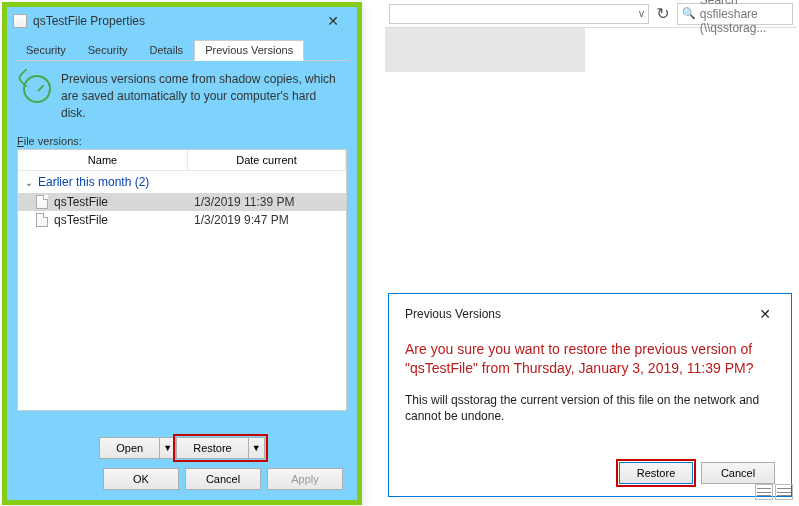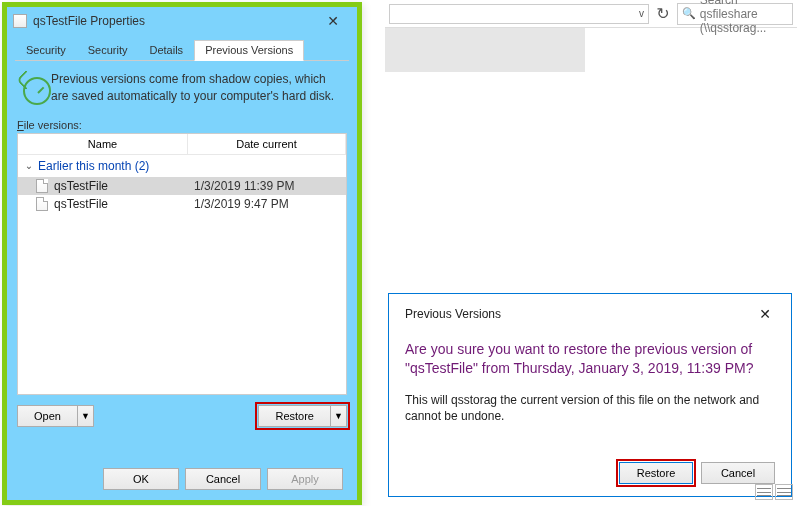--- a/index.html
+++ b/index.html
@@ -18,21 +18,21 @@
   .titlebar { height: 28px; display: flex; align-items: center; padding: 0 6px; font-size: 12px; }
   .titlebar .icon { width: 14px; height: 14px; border: 1px solid #aaa; margin-right: 6px; background: linear-gradient(#fff,#eee); }
   .titlebar .title { flex: 1; color: #333; }
   .titlebar .close { width: 36px; height: 20px; display: flex; align-items: center; justify-content: center; font-size: 14px; color: #333; }
   
   .prop-body { padding: 4px 10px 10px 10px; }
   .tabs { display: flex; border-bottom: 1px solid #ccc; font-size: 11px; height: 22px; margin: 0 -2px 10px -2px; }
   .tab { padding: 3px 10px; border: 1px solid transparent; border-bottom: none; cursor: default; position: relative; top: 1px; color: #333; }
   .tab.active { background: #fff; border-color: #ccc; border-bottom: 1px solid #fff; }
   
-  .info-row { display: flex; align-items: flex-end; margin-bottom: 14px; padding: 0 6px; }
+  .info-row { display: flex; align-items: flex-start; gap: 10px; margin-bottom: 14px; padding: 0 6px; }
   .clock-icon { width: 28px; height: 28px; border-radius: 50%; border: 2px solid #4aa84a; position: relative; flex-shrink: 0; margin-top: 4px; }
   .clock-icon::before { content: ""; position: absolute; top: 13px; left: 13px; width: 8px; height: 2px; background: #4aa84a; transform-origin: left; transform: rotate(-45deg); }
   .clock-icon::after { content: ""; position: absolute; top: -6px; left: -6px; width: 12px; height: 12px; border-left: 2px solid #4aa84a; border-bottom: 2px solid #4aa84a; transform: rotate(45deg); border-radius: 0 0 0 6px; }
   .info-text { font-size: 12px; color: #333; line-height: 1.4; }
   
   .versions-label { font-size: 11px; color: #333; margin-bottom: 2px; }
   .versions-label u { text-decoration: underline; }
   .list-box { border: 1px solid #ccc; height: 262px; background: #fff; }
   .list-header { display: flex; font-size: 11px; border-bottom: 1px solid #e8e8e8; background: #fff; }
   .list-header div { padding: 4px 10px; border-right: 1px solid #e8e8e8; text-align: center; }
@@ -40,35 +40,35 @@
   .col-date { flex: 1; }
   .group-row { display: flex; align-items: center; padding: 4px 6px; font-size: 12px; color: #0645b4; gap: 4px; }
   .group-row .chev { width: 10px; text-align: center; color: #555; font-size: 10px; }
   .file-row { display: flex; align-items: center; font-size: 12px; padding: 2px 0 2px 18px; }
   .file-row.sel { background: #d8d8d8; }
   .file-row .f-icon { width: 12px; height: 14px; border: 1px solid #aaa; background: linear-gradient(#fff,#f5f5f5); margin-right: 6px; flex-shrink: 0; position: relative; }
   .file-row .f-icon::after { content: ""; position: absolute; right: -1px; top: -1px; width: 4px; height: 4px; background: #fff; border-left: 1px solid #aaa; border-bottom: 1px solid #aaa; }
   .file-row .f-name { width: 140px; color: #222; }
   .file-row .f-date { color: #333; }
   
-  .action-row { display: flex; justify-content: space-between; gap: 0; margin-top: 10px; }
+  .action-row { display: flex; justify-content: center; gap: 0; margin-top: 26px; }
   .split-btn { display: flex; height: 22px; }
   .split-btn button { font-size: 11px; padding: 0 16px; border: 1px solid #adadad; background: linear-gradient(#f5f5f5,#e8e8e8); cursor: default; }
   .split-btn .drop { width: 16px; display: flex; align-items: center; justify-content: center; border: 1px solid #adadad; border-left: none; background: linear-gradient(#f5f5f5,#e8e8e8); font-size: 9px; }
   .split-btn.highlight { outline: 2px solid #c80000; outline-offset: 1px; }
   
   .bottom-buttons { position: absolute; bottom: 10px; right: 14px; display: flex; gap: 6px; }
   .bottom-buttons button { font-size: 11px; width: 76px; height: 22px; border: 1px solid #adadad; background: linear-gradient(#f5f5f5,#e8e8e8); }
   .bottom-buttons button.disabled { color: #999; }
   
   
   .confirm-dlg { position: absolute; left: 388px; top: 293px; width: 404px; height: 204px; border: 1px solid #0078d7; background: #fff; padding: 12px 16px; font-size: 12px; }
   .confirm-dlg .dlg-title { display: flex; justify-content: space-between; align-items: center; margin-bottom: 18px; color: #222; }
   .confirm-dlg .dlg-close { font-size: 14px; color: #222; width: 20px; text-align: center; }
-  .confirm-dlg .msg-main { color: #701a75; font-size: 14px; line-height: 1.35; margin-bottom: 14px; }
+  .confirm-dlg .msg-main { color: #b91c1c; font-size: 14px; line-height: 1.35; margin-bottom: 14px; }
   .confirm-dlg .msg-sub { color: #222; font-size: 12px; line-height: 1.35; }
   .confirm-dlg .dlg-buttons { position: absolute; bottom: 12px; right: 16px; display: flex; gap: 8px; }
   .confirm-dlg .dlg-buttons button { font-size: 11px; width: 74px; height: 22px; border: 1px solid #adadad; background: linear-gradient(#f5f5f5,#e8e8e8); }
   .confirm-dlg .dlg-buttons button.primary { outline: 2px solid #c80000; outline-offset: 1px; border: 1px solid #0078d7; }
   
   
   .view-icons { position: absolute; right: 6px; bottom: 6px; display: flex; gap: 2px; }
   .view-icons div { width: 18px; height: 16px; border: 1px solid #bbb; display: flex; flex-direction: column; justify-content: space-evenly; padding: 1px; }
   .view-icons div span { height: 1px; background: #888; display: block; }
 </style>

